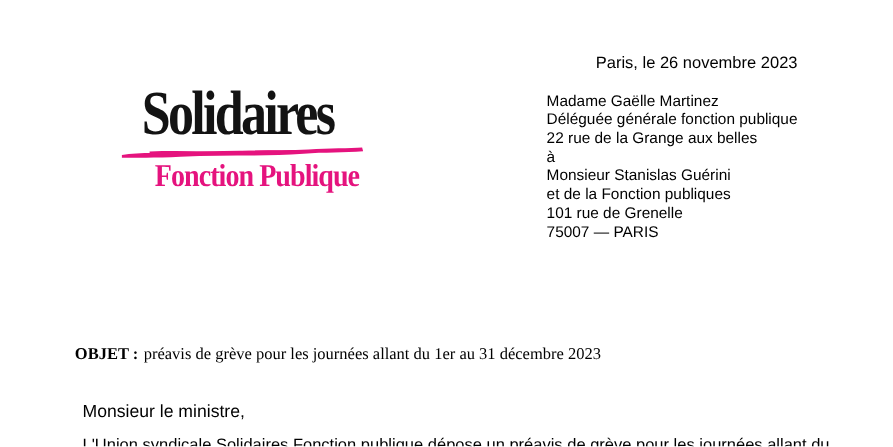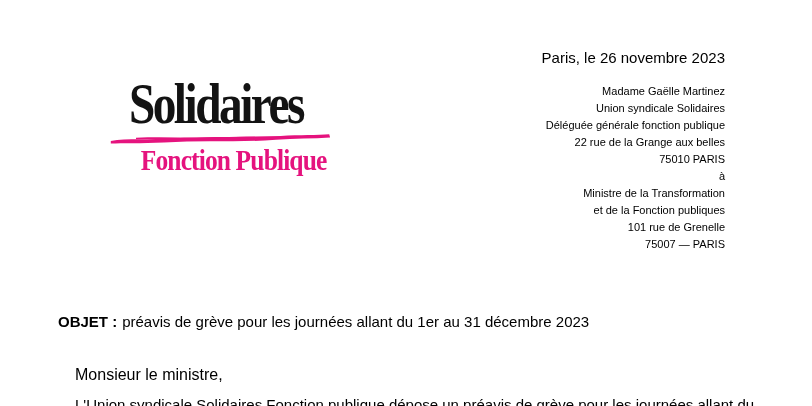--- a/index.html
+++ b/index.html
@@ -63,36 +63,36 @@
     font-size: 15px;
     line-height: 17px;
     text-align: right;
     white-space: nowrap;
     padding-left: 32px;
   }
   .recipient {
     position: absolute;
     top: 83px;
     right: 87px;
-    font-size: 11px;
+    font-size: 14px;
     line-height: 17px;
-    text-align: right;
   }
   .recipient div {
     white-space: nowrap;
   }
 
   
   .subject {
     position: absolute;
     top: 313px;
-    left: 58px;
+    left: 68px;
     font-size: 15px;
     line-height: 18px;
     white-space: nowrap;
+    font-family: Liberation Serif, serif;
   }
   .subject .subject-label {
     font-weight: bold;
     padding-right: 5px;
   }
   .salutation {
     position: absolute;
     top: 366px;
     left: 75px;
     font-size: 16px;
@@ -122,26 +122,24 @@
       <path d="M30,5.8 C60,4.6 90,6.4 120,5.2 C160,3.8 200,5 232,3.4 L232,4.6
                C200,6.4 160,5.4 120,6.8 C90,7.8 60,6.6 30,7.2 Z" fill="#e5137e"></path>
     </svg>
     <div class="logo-subtitle" style="color:#e5137e;">Fonction Publique</div>
   </div>
 
   <div class="date-line">Paris, le 26 novembre 2023</div>
 
   <div class="recipient">
     <div>Madame Gaëlle Martinez</div>
-    <div>Union syndicale Solidaires</div>
     <div>Déléguée générale fonction publique</div>
     <div>22 rue de la Grange aux belles</div>
-    <div>75010 PARIS</div>
     <div>à</div>
-    <div>Ministre de la Transformation</div>
+    <div>Monsieur Stanislas Guérini</div>
     <div>et de la Fonction publiques</div>
     <div>101 rue de Grenelle</div>
     <div>75007 — PARIS</div>
   </div>
 
   <div class="subject">
     <span class="subject-label">OBJET :</span><span>préavis de grève pour les journées allant du 1er au 31 décembre 2023</span>
   </div>
 
   <div class="salutation">Monsieur le ministre,</div>

